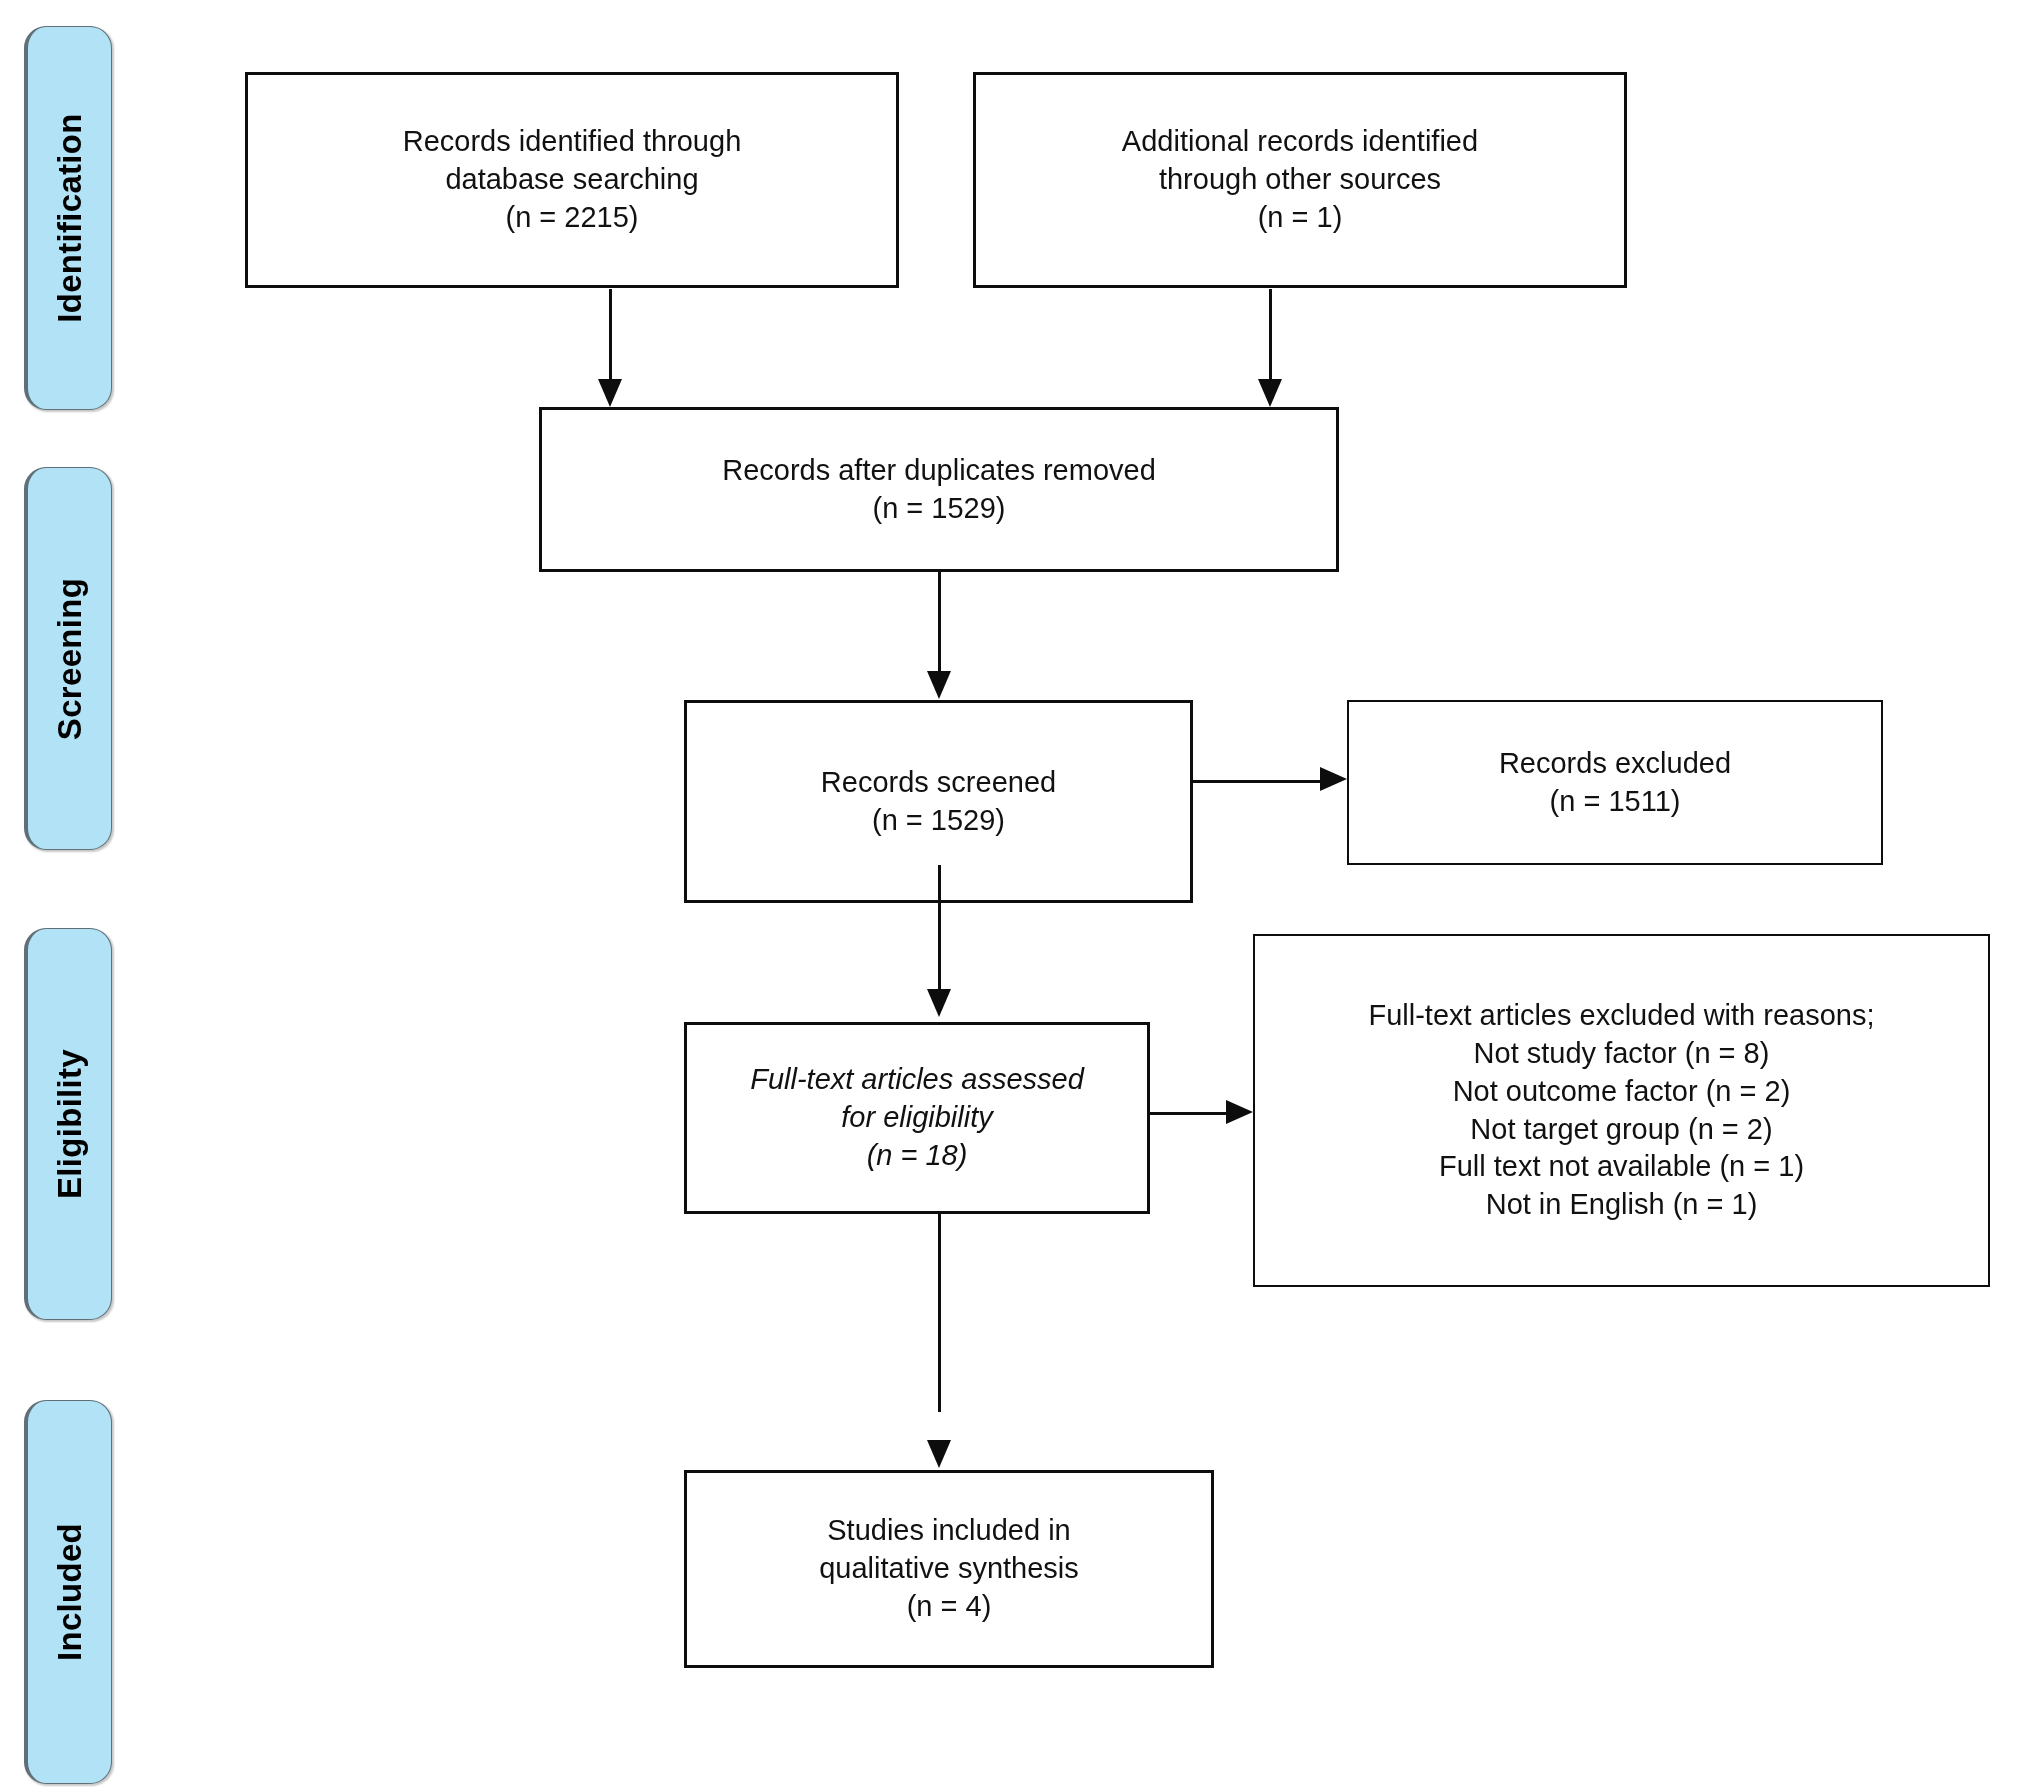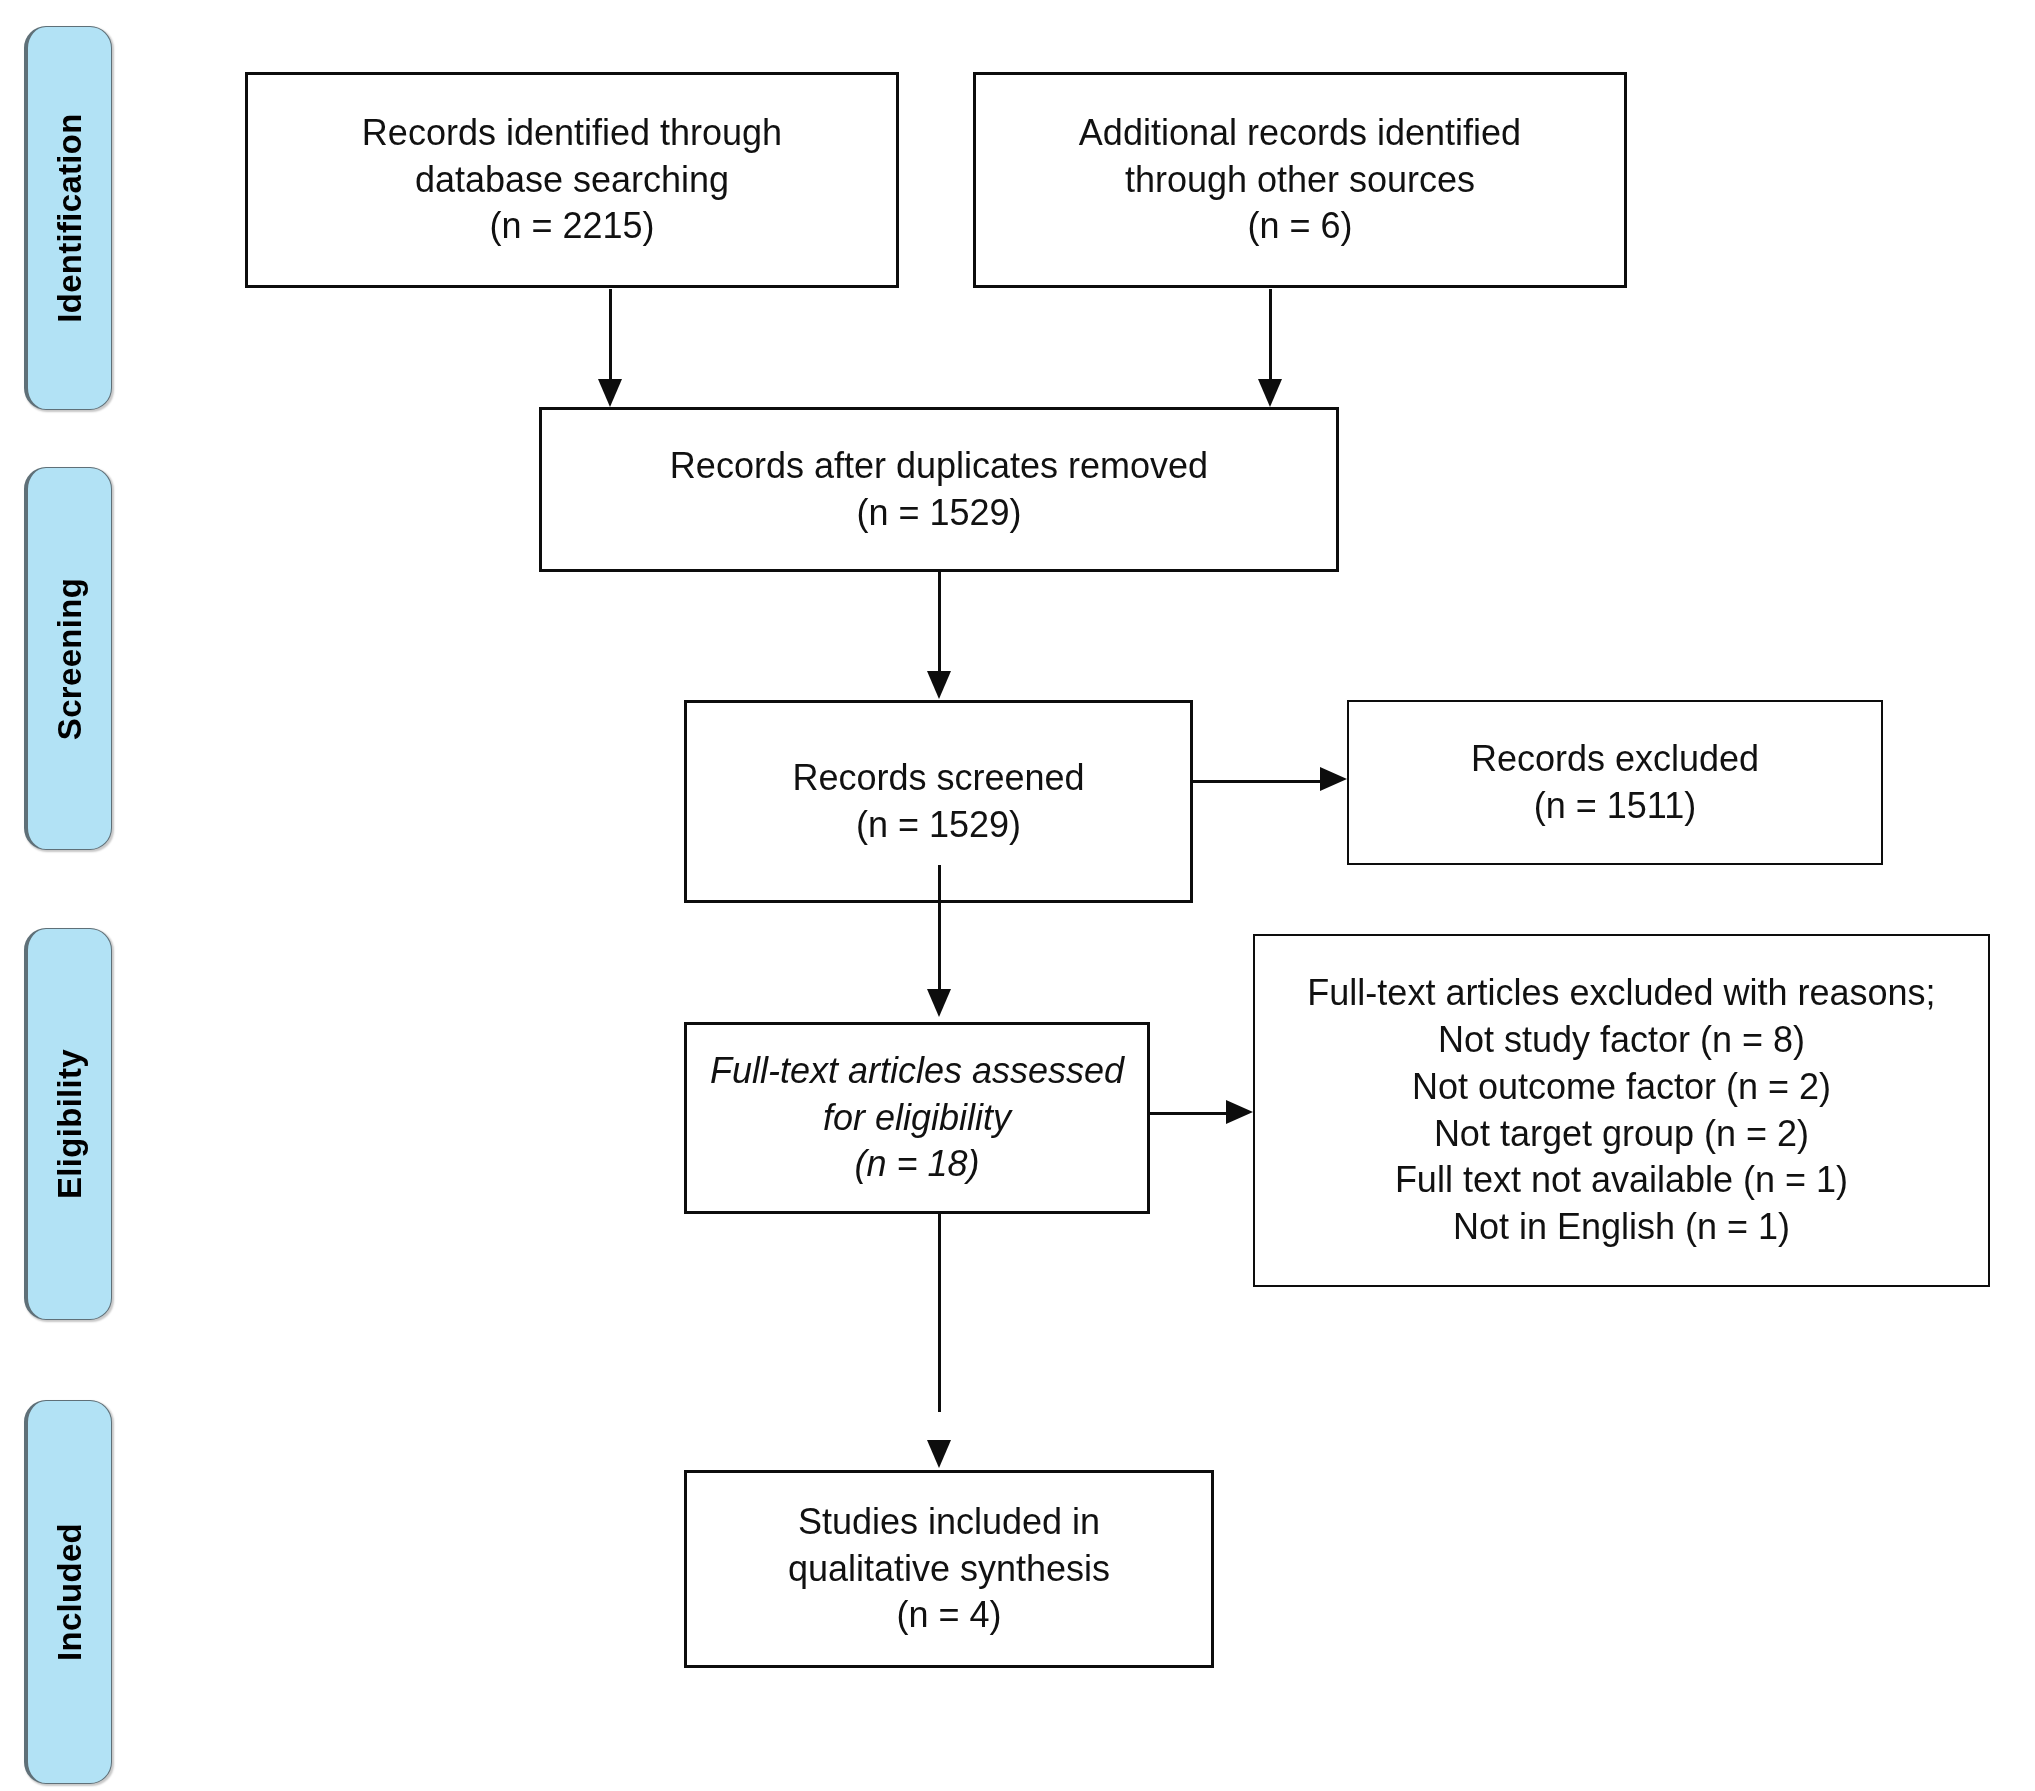--- a/index.html
+++ b/index.html
@@ -47,21 +47,21 @@
     position: absolute;
     box-sizing: border-box;
     background: #ffffff;
     border: 3.2px solid #0d0d0d;
     display: flex;
     align-items: center;
     justify-content: center;
     text-align: center;
   }
   .node-text {
-    font-size: 36px;
+    font-size: 29px;
     line-height: 1.30;
     color: #111111;
     padding: 0 9px;
     white-space: pre-line;
   }
   .node.thin { border-width: 2.6px; justify-content: center; }
 
   
   .vline {
     position: absolute;
@@ -113,21 +113,21 @@
 
   <div class="node" style="left:245px; top:72px; width:654px; height:216px;">
     <div class="node-text">Records identified through
 database searching
 (n = 2215)</div>
   </div>
 
   <div class="node" style="left:973px; top:72px; width:654px; height:216px;">
     <div class="node-text">Additional records identified
 through other sources
-(n = 6)</div>
+(n = 1)</div>
   </div>
 
   <div class="vline" style="left:609px; top:289px; height:95px;"></div>
   <div class="arrow-down" style="left:598px; top:379px;"></div>
 
   <div class="vline" style="left:1269px; top:289px; height:95px;"></div>
   <div class="arrow-down" style="left:1258px; top:379px;"></div>
 
   <div class="node" style="left:539px; top:407px; width:800px; height:165px;">
     <div class="node-text">Records after duplicates removed

